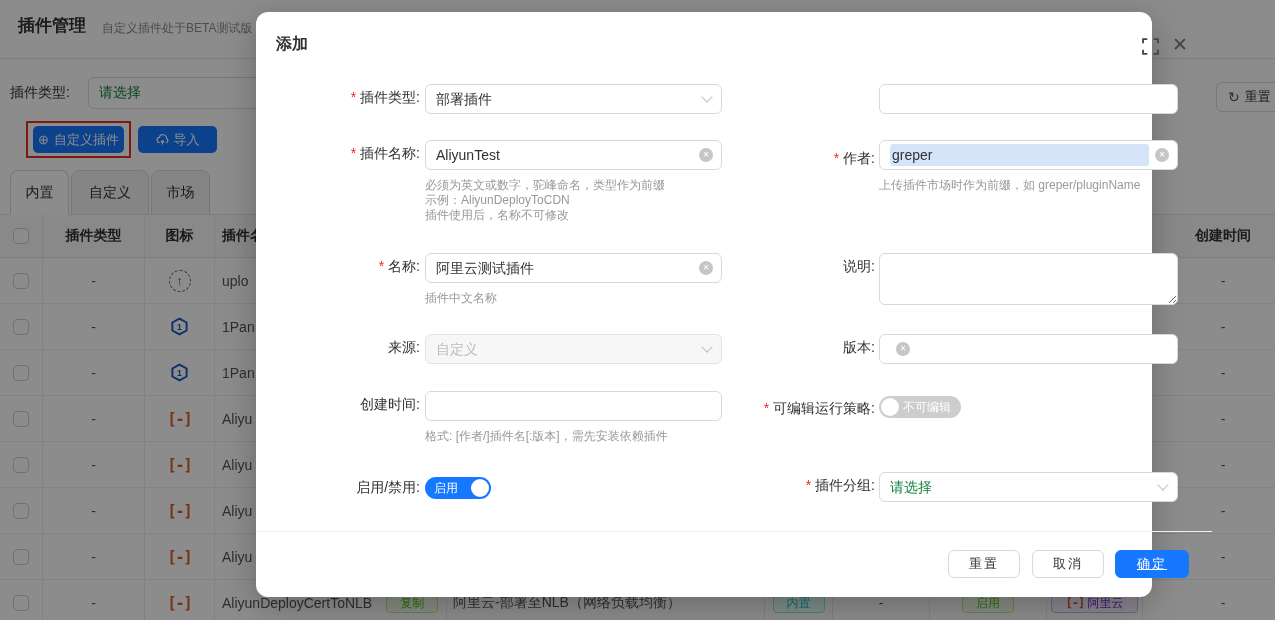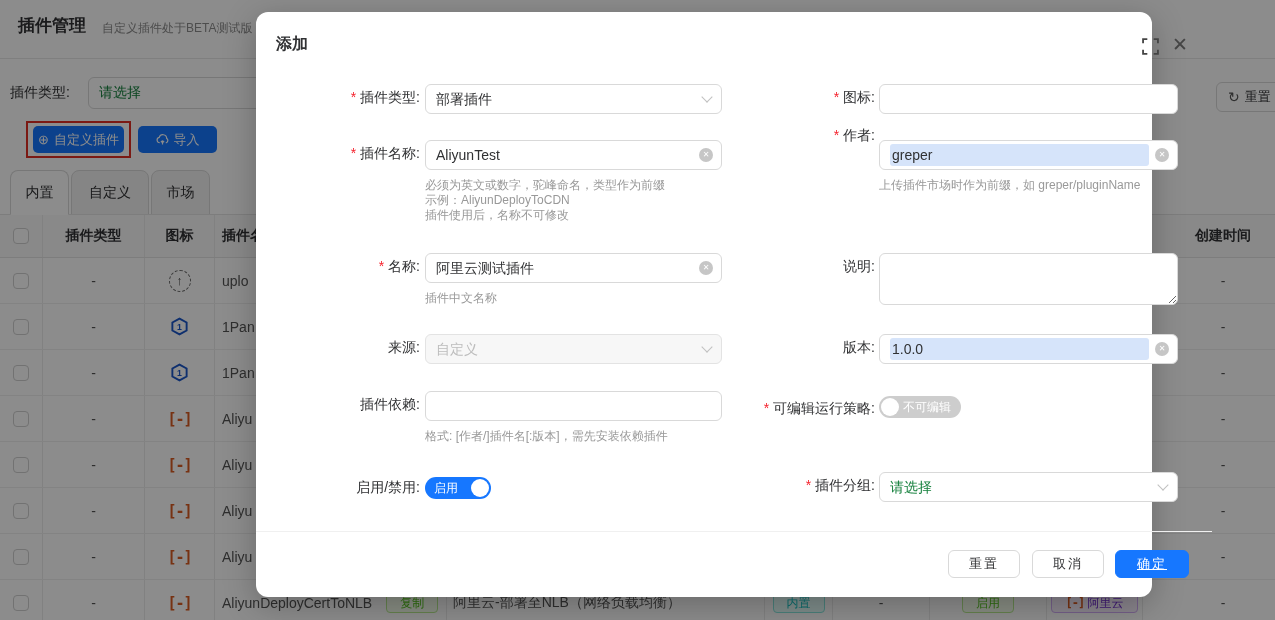--- a/index.html
+++ b/index.html
@@ -304,35 +304,34 @@
     <div class="abs m-fs"><svg width="17" height="17" viewBox="0 0 16 16">
           <path d="M1 5V1h4 M11 1h4v4 M15 11v4h-4 M5 15H1v-4" fill="none" stroke="#444" stroke-width="1.7"></path>
         </svg></div>
     <div class="abs m-close">✕</div>
 
     <div class="abs lbl lbl-l req" style="top:77px">插件类型:</div>
     <div class="abs ctl ctl-l" style="top:72px">
       <span class="val">部署插件</span>
       <span class="chev"></span>
     </div>
-    <div class="abs lbl lbl-r req" style="top:77px">图标:</div>
     <div class="abs ctl ctl-r" style="top:72px">
       <span class="val"></span>
     </div>
 
     <div class="abs lbl lbl-l req" style="top:133px">插件名称:</div>
     <div class="abs ctl ctl-l" style="top:128px">
       <span class="val">AliyunTest</span>
       <span class="clear">✕</span>
     </div>
     <div class="abs helper" style="left:169px;top:166px">必须为英文或数字，驼峰命名，类型作为前缀</div>
     <div class="abs helper" style="left:169px;top:181px">示例：AliyunDeployToCDN</div>
     <div class="abs helper" style="left:169px;top:196px">插件使用后，名称不可修改</div>
 
-    <div class="abs lbl lbl-r req" style="top:115px">作者:</div>
+    <div class="abs lbl lbl-r req" style="top:138px">作者:</div>
     <div class="abs ctl ctl-r" style="top:128px">
       <span class="val hl">greper</span>
       <span class="clear">✕</span>
     </div>
     <div class="abs helper" style="left:623px;top:166px">上传插件市场时作为前缀，如 greper/pluginName</div>
 
     <div class="abs lbl lbl-l req" style="top:246px">名称:</div>
     <div class="abs ctl ctl-l" style="top:241px">
       <span class="val">阿里云测试插件</span>
       <span class="clear">✕</span>
@@ -342,25 +341,24 @@
     <div class="abs lbl lbl-r" style="top:246px">说明:</div>
     <textarea class="abs ta" style="top: 241px;"></textarea>
 
     <div class="abs lbl lbl-l" style="top:327px">来源:</div>
     <div class="abs ctl ctl-l disabled" style="top:322px">
       <span class="val">自定义</span>
       <span class="chev"></span>
     </div>
     <div class="abs lbl lbl-r" style="top:327px">版本:</div>
     <div class="abs ctl ctl-r" style="top:322px">
-      <span class="val hl">1.0.0</span>
       <span class="clear">✕</span>
     </div>
 
-    <div class="abs lbl lbl-l" style="top:384px">插件依赖:</div>
+    <div class="abs lbl lbl-l" style="top:384px">创建时间:</div>
     <div class="abs ctl ctl-l" style="top:379px">
       <span class="val"></span>
     </div>
     <div class="abs lbl lbl-r req" style="top:388px">可编辑运行策略:</div>
 
     <div class="abs helper" style="left:169px;top:417px">格式: [作者/]插件名[:版本]，需先安装依赖插件</div>
     <div class="switch sw-off" style="top:384px">
       <span class="knob"></span>
       <span class="sw-txt">不可编辑</span>
     </div>

